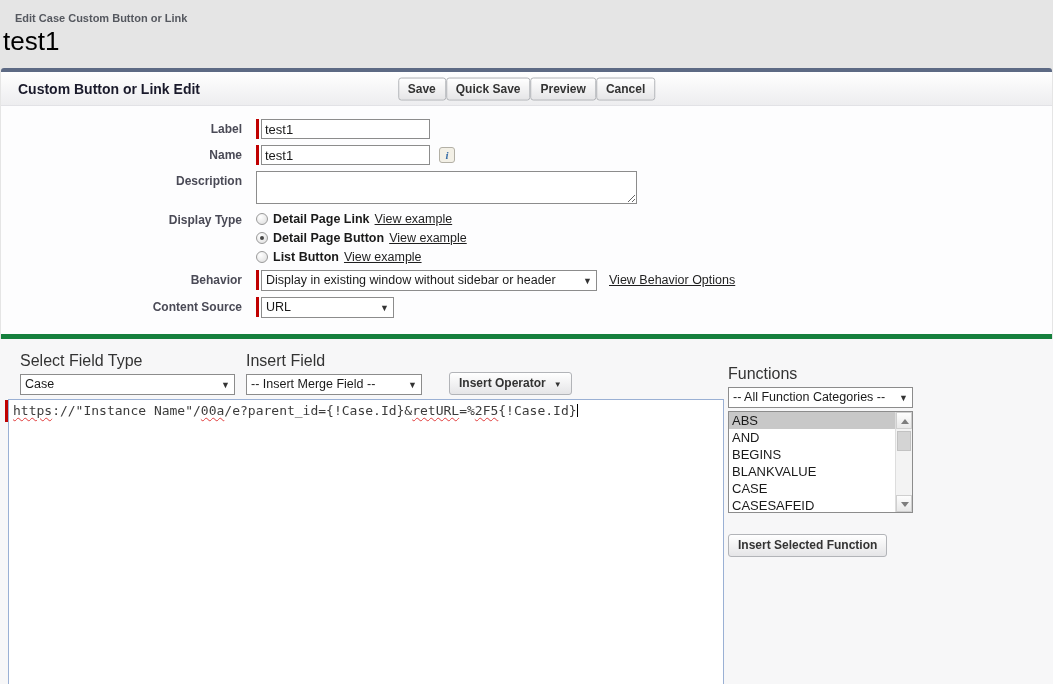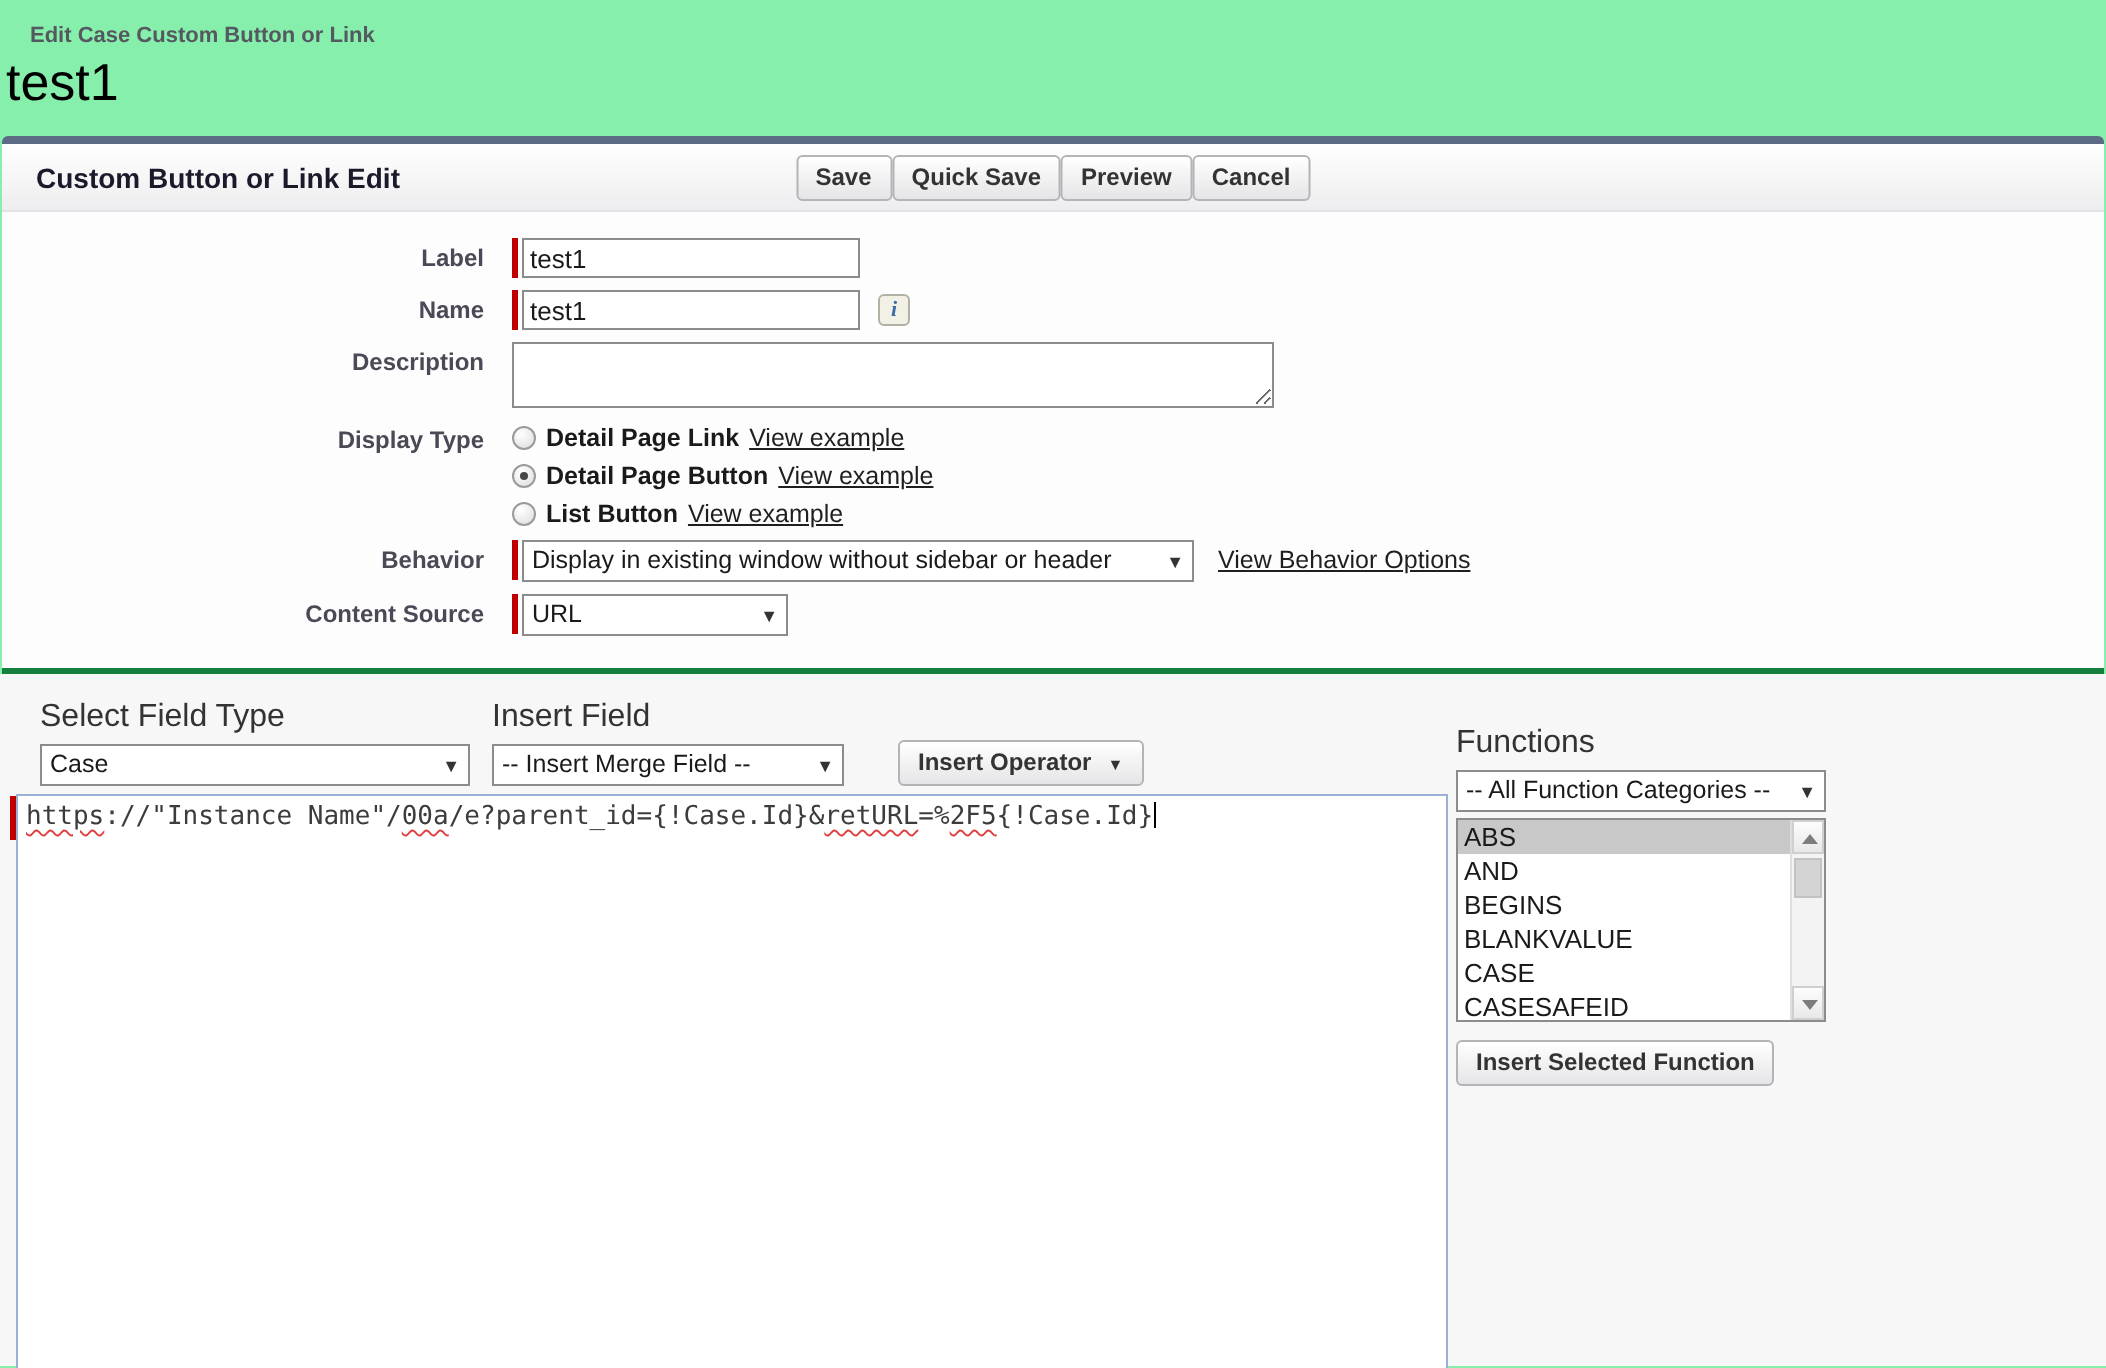--- a/index.html
+++ b/index.html
@@ -1,37 +1,37 @@
 <!DOCTYPE html>
 <html><head>
 <meta charset="utf-8">
 <style>
   * { margin:0; padding:0; box-sizing:border-box; }
   html,body { background:#fff; }
   body { font-family:"Liberation Sans", sans-serif; color:#333; }
-  .page { position:relative; width:1053px; height:684px; background:#86efac; overflow:hidden; }
+  .page { position:relative; width:1053px; height:684px; background:#e5e5e5; overflow:hidden; }
 
   
   .page-header { padding:12px 0 0 0; }
   .breadcrumb { padding-left:15px; font-size:11px; font-weight:bold; color:#55585f; }
   .page-title { padding-left:3px; font-size:26px; font-weight:normal; color:#000; margin-top:2px; }
 
   
   .section { margin:11px 1px 0 1px; }
   .section-topbar { height:4px; background:#5d6a84; border-radius:3px 3px 0 0; }
   .section-header { position:relative; height:34px; background:linear-gradient(#ffffff,#ededef);
                     border-bottom:1px solid #e2e2e6; display:flex; align-items:center; }
   .section-title { padding-left:17px; font-size:14px; font-weight:bold; color:#1a1a2b; }
   .btn-row { position:absolute; left:50%; top:50%; transform:translate(-50%,-50%); display:flex; gap:0; }
   .btn { font-family:"Liberation Sans", sans-serif; font-size:12px; font-weight:bold; color:#333;
          background:linear-gradient(#ffffff,#e5e5e7); border:1px solid #b2b4b8; border-radius:3px;
          padding:3px 9px 4px 9px; white-space:nowrap; cursor:pointer; }
 
   
-  .form-body { background:#fdfdfe; padding:13px 0 16px 0; border-bottom:3px solid #15803d; }
+  .form-body { background:#fdfdfe; padding:13px 0 16px 0; border-bottom:5px solid #15803d; }
   .form-row { display:flex; align-items:flex-start; margin-bottom:6px; }
   .label-col { width:255px; flex:0 0 255px; text-align:right; padding-right:14px; padding-top:3px;
                font-size:12px; font-weight:bold; color:#4a4a56; }
   .value-col { display:flex; align-items:flex-start; }
   .req-bar { width:3px; height:20px; background:#c00000; margin-right:2px; flex:0 0 3px; }
   .txt-input { width:169px; height:20px; border:1px solid #8c8c8c; font-family:"Liberation Sans",sans-serif;
                font-size:13px; color:#1a1a1a; padding:1px 3px; background:#fff; }
   .info-icon { display:inline-block; width:16px; height:16px; margin-left:9px; margin-top:2px;
                border:1px solid #b3b0a6; border-radius:3px; background:#f3f0e6;
                font-family:"Liberation Serif", serif; font-style:italic; font-weight:bold;
@@ -91,21 +91,21 @@
   .fn-scrollbar { flex:0 0 17px; display:flex; flex-direction:column; background:#f3f3f3; border-left:1px solid #ddd; }
   .sb-btn { height:17px; background:linear-gradient(#fdfdfd,#e8e8e8); border:1px solid #cfcfcf;
             position:relative; cursor:pointer; }
   .sb-up::after, .sb-down::after { content:""; position:absolute; left:4px; border-left:4px solid transparent;
             border-right:4px solid transparent; }
   .sb-up::after { top:6px; border-bottom:5px solid #7d7d7d; }
   .sb-down::after { top:6px; border-top:5px solid #7d7d7d; }
   .sb-track { flex:1 1 auto; position:relative; }
   .sb-thumb { position:absolute; top:2px; left:1px; width:14px; height:20px; background:#d4d4d4;
               border:1px solid #c2c2c2; cursor:pointer; }
-  .fn-insert-btn { margin-top:9px;text-align:right; }
+  .fn-insert-btn { margin-top:21px;text-align:right; }
 </style>
 </head>
 <body>
 
 <div class="page">
 
   <div class="page-header">
     <div class="breadcrumb">Edit Case Custom Button or Link</div>
     <div class="page-title">test1</div>
   </div>

